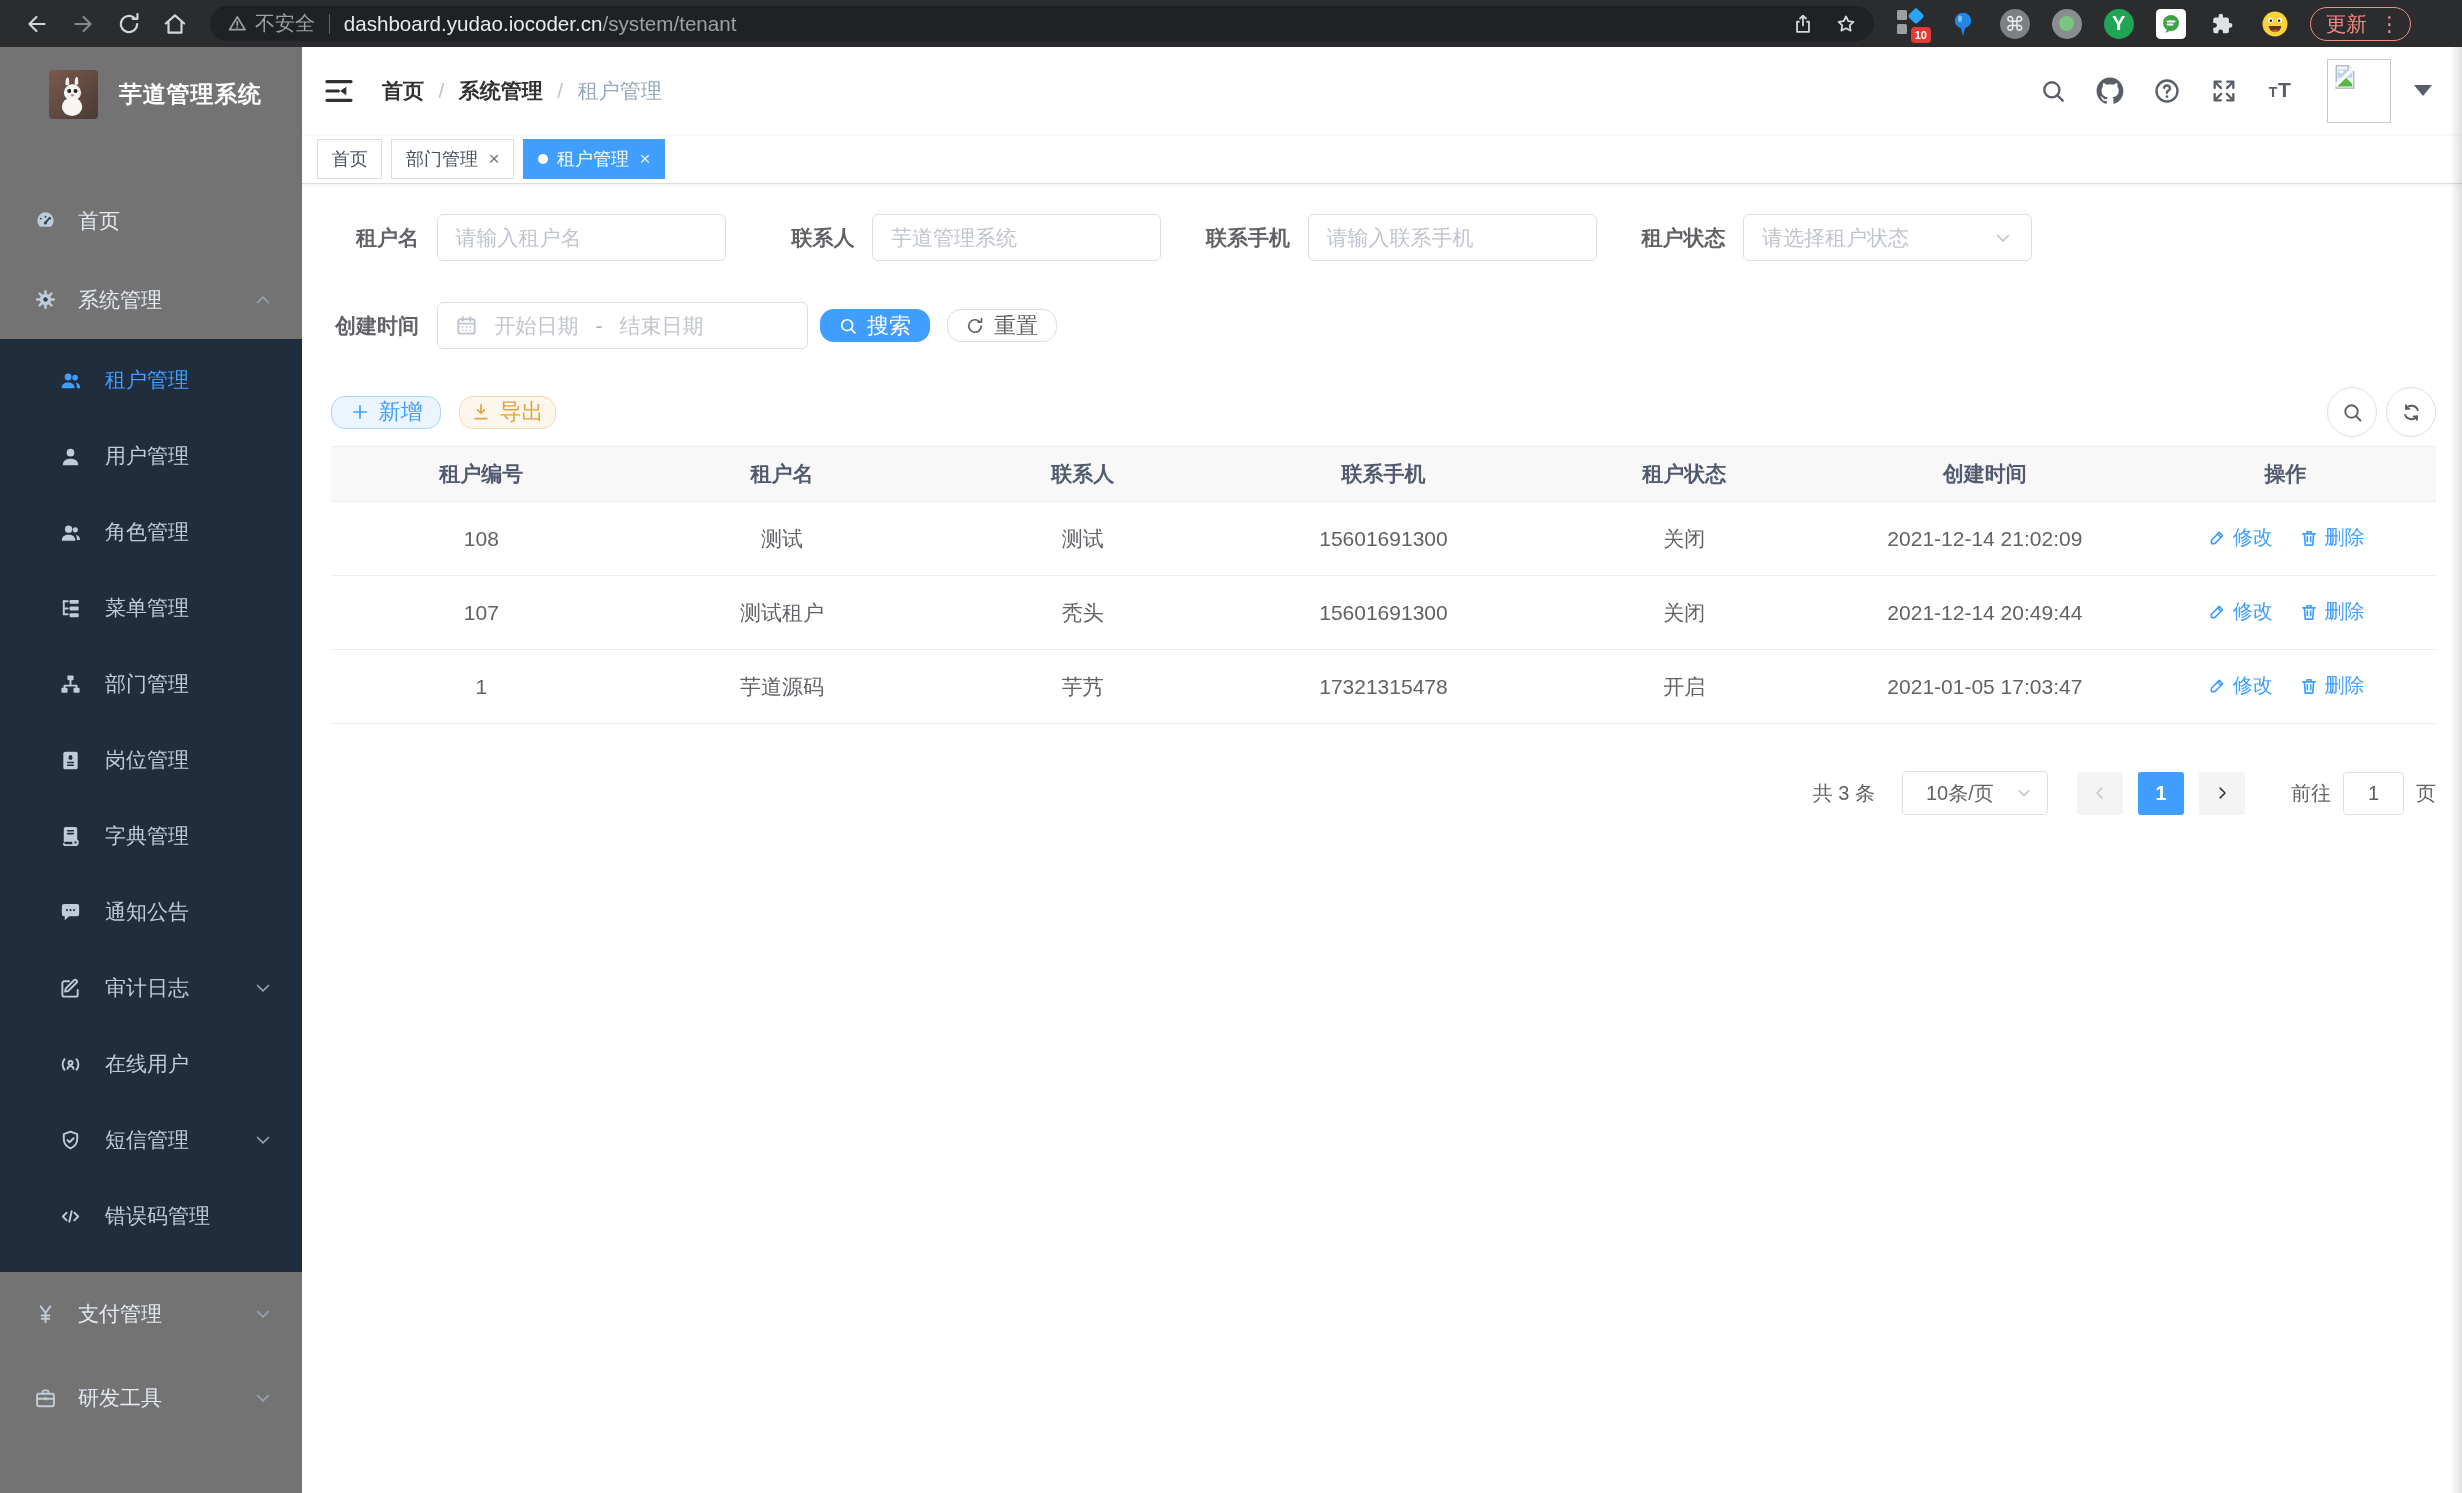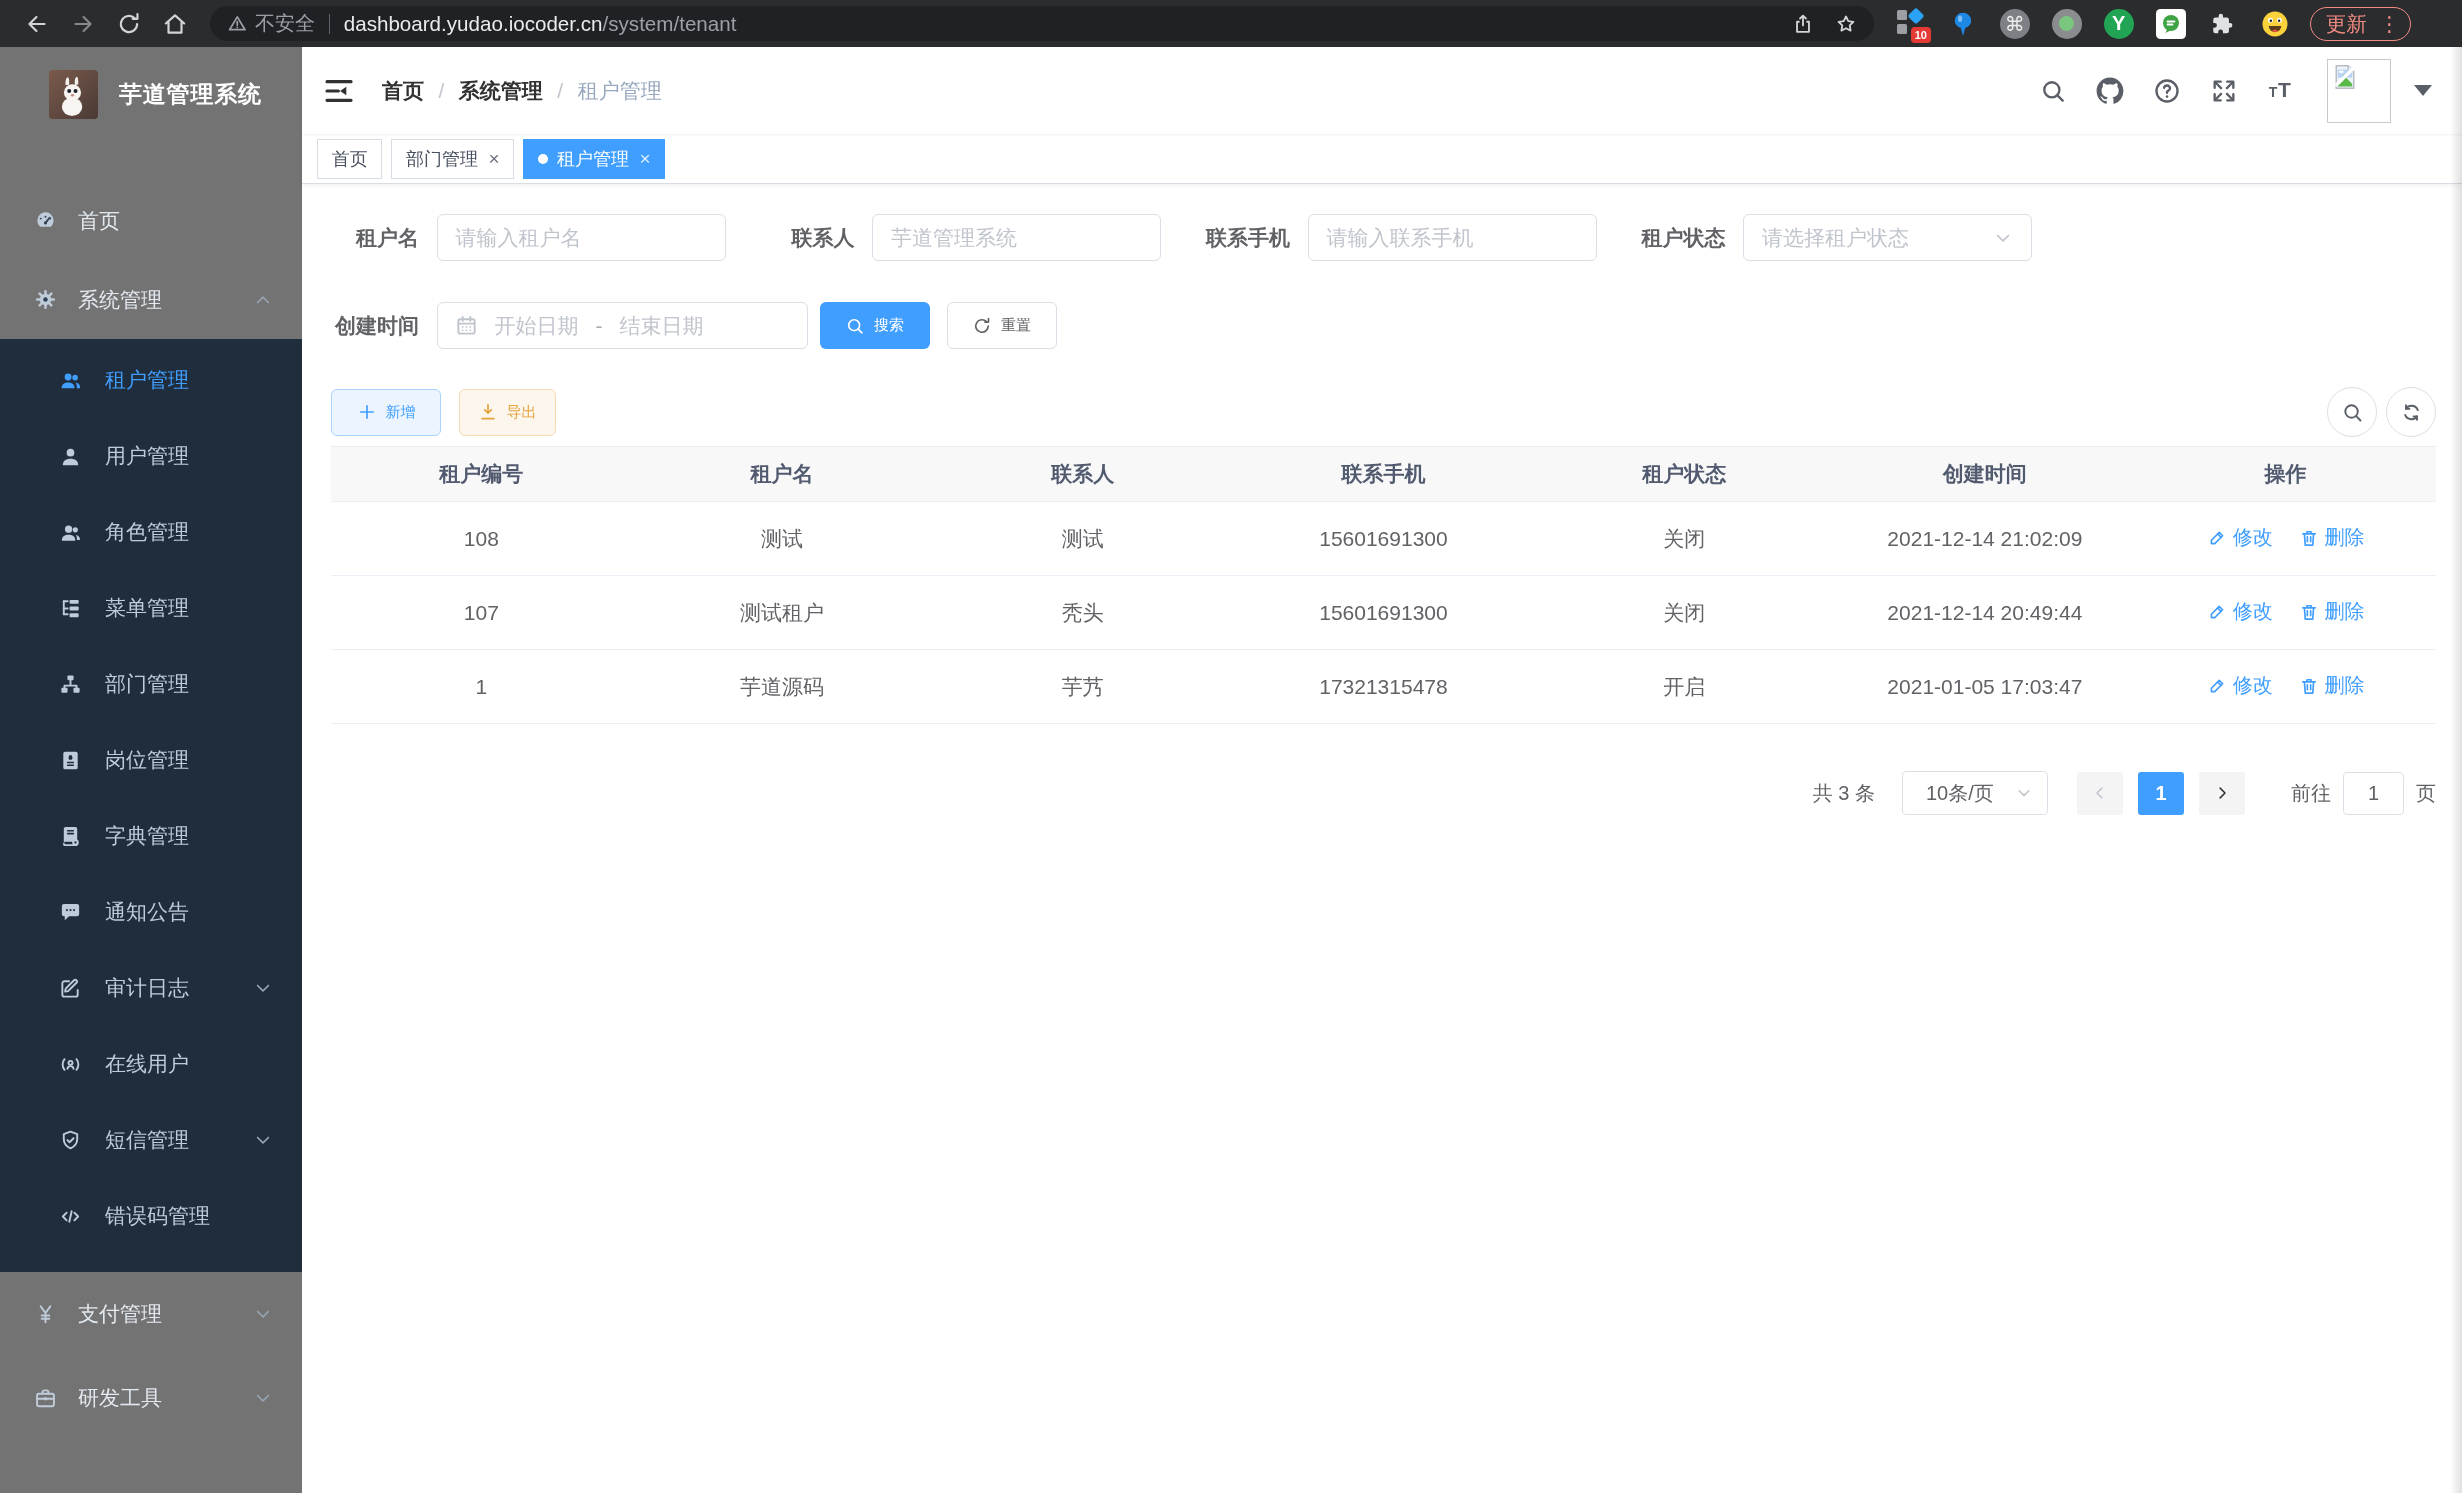--- a/index.html
+++ b/index.html
@@ -80,21 +80,21 @@
   .frow { display:flex; align-items:center; margin-bottom:41px; }
   .fgroup { display:flex; align-items:center; margin-right:41px; }
   .flabel { width:88px; text-align:right; margin-right:17.5px; font-size:21px; font-weight:600; color:#606266; flex:none; }
   .fctrl { height:47px; border:1.5px solid #dcdfe6; border-radius:6px; background:#fff; display:flex; align-items:center; padding:0 18px; font-size:21px; color:#c0c4cc;text-align:right; }
   .finput { width:289px; }
   .fselect { width:289px; justify-content:space-between; }
   .fselect .ic { width:20px; height:20px; color:#c0c4cc; }
   .fdate { width:371px; gap:17px; padding:0 17px; }
   .fdate .ic { width:23px; height:23px; color:#c0c4cc; }
   .fdate .dsep { color:#a8abb2; }
-  .btn { height:47px; border-radius:6px; border:1.5px solid transparent; display:inline-flex; align-items:center; justify-content:center; gap:9px; font-size:15px; cursor:pointer; }
+  .btn { height:33px; border-radius:14px; border:1.5px solid transparent; display:inline-flex; align-items:center; justify-content:center; gap:9px; font-size:22px; cursor:pointer; }
   .btn .ic { width:20px; height:20px; }
   .btn-search { width:110px; background:#409eff; color:#fff; margin-left:12px; }
   .btn-reset { width:110px; background:#fff; border-color:#dcdfe6; color:#606266; margin-left:17px; }
   .toolbar { display:flex; align-items:center; margin-top:38px; }
   .btn-add { width:110px; background:#ecf5ff; border-color:#a9d3ff; color:#409eff; }
   .btn-export { width:97px; background:#fdf6ec; border-color:#f5dab1; color:#e6a23c; margin-left:17.5px; }
   .tool-right { margin-left:auto; display:flex; gap:9px; }
   .circle-btn { width:50px; height:50px; border:1.5px solid #dcdfe6; border-radius:50%; background:#fff; display:flex; align-items:center; justify-content:center; color:#5a5e66; cursor:pointer; }
   .circle-btn .ic { width:23px; height:23px; }
 

